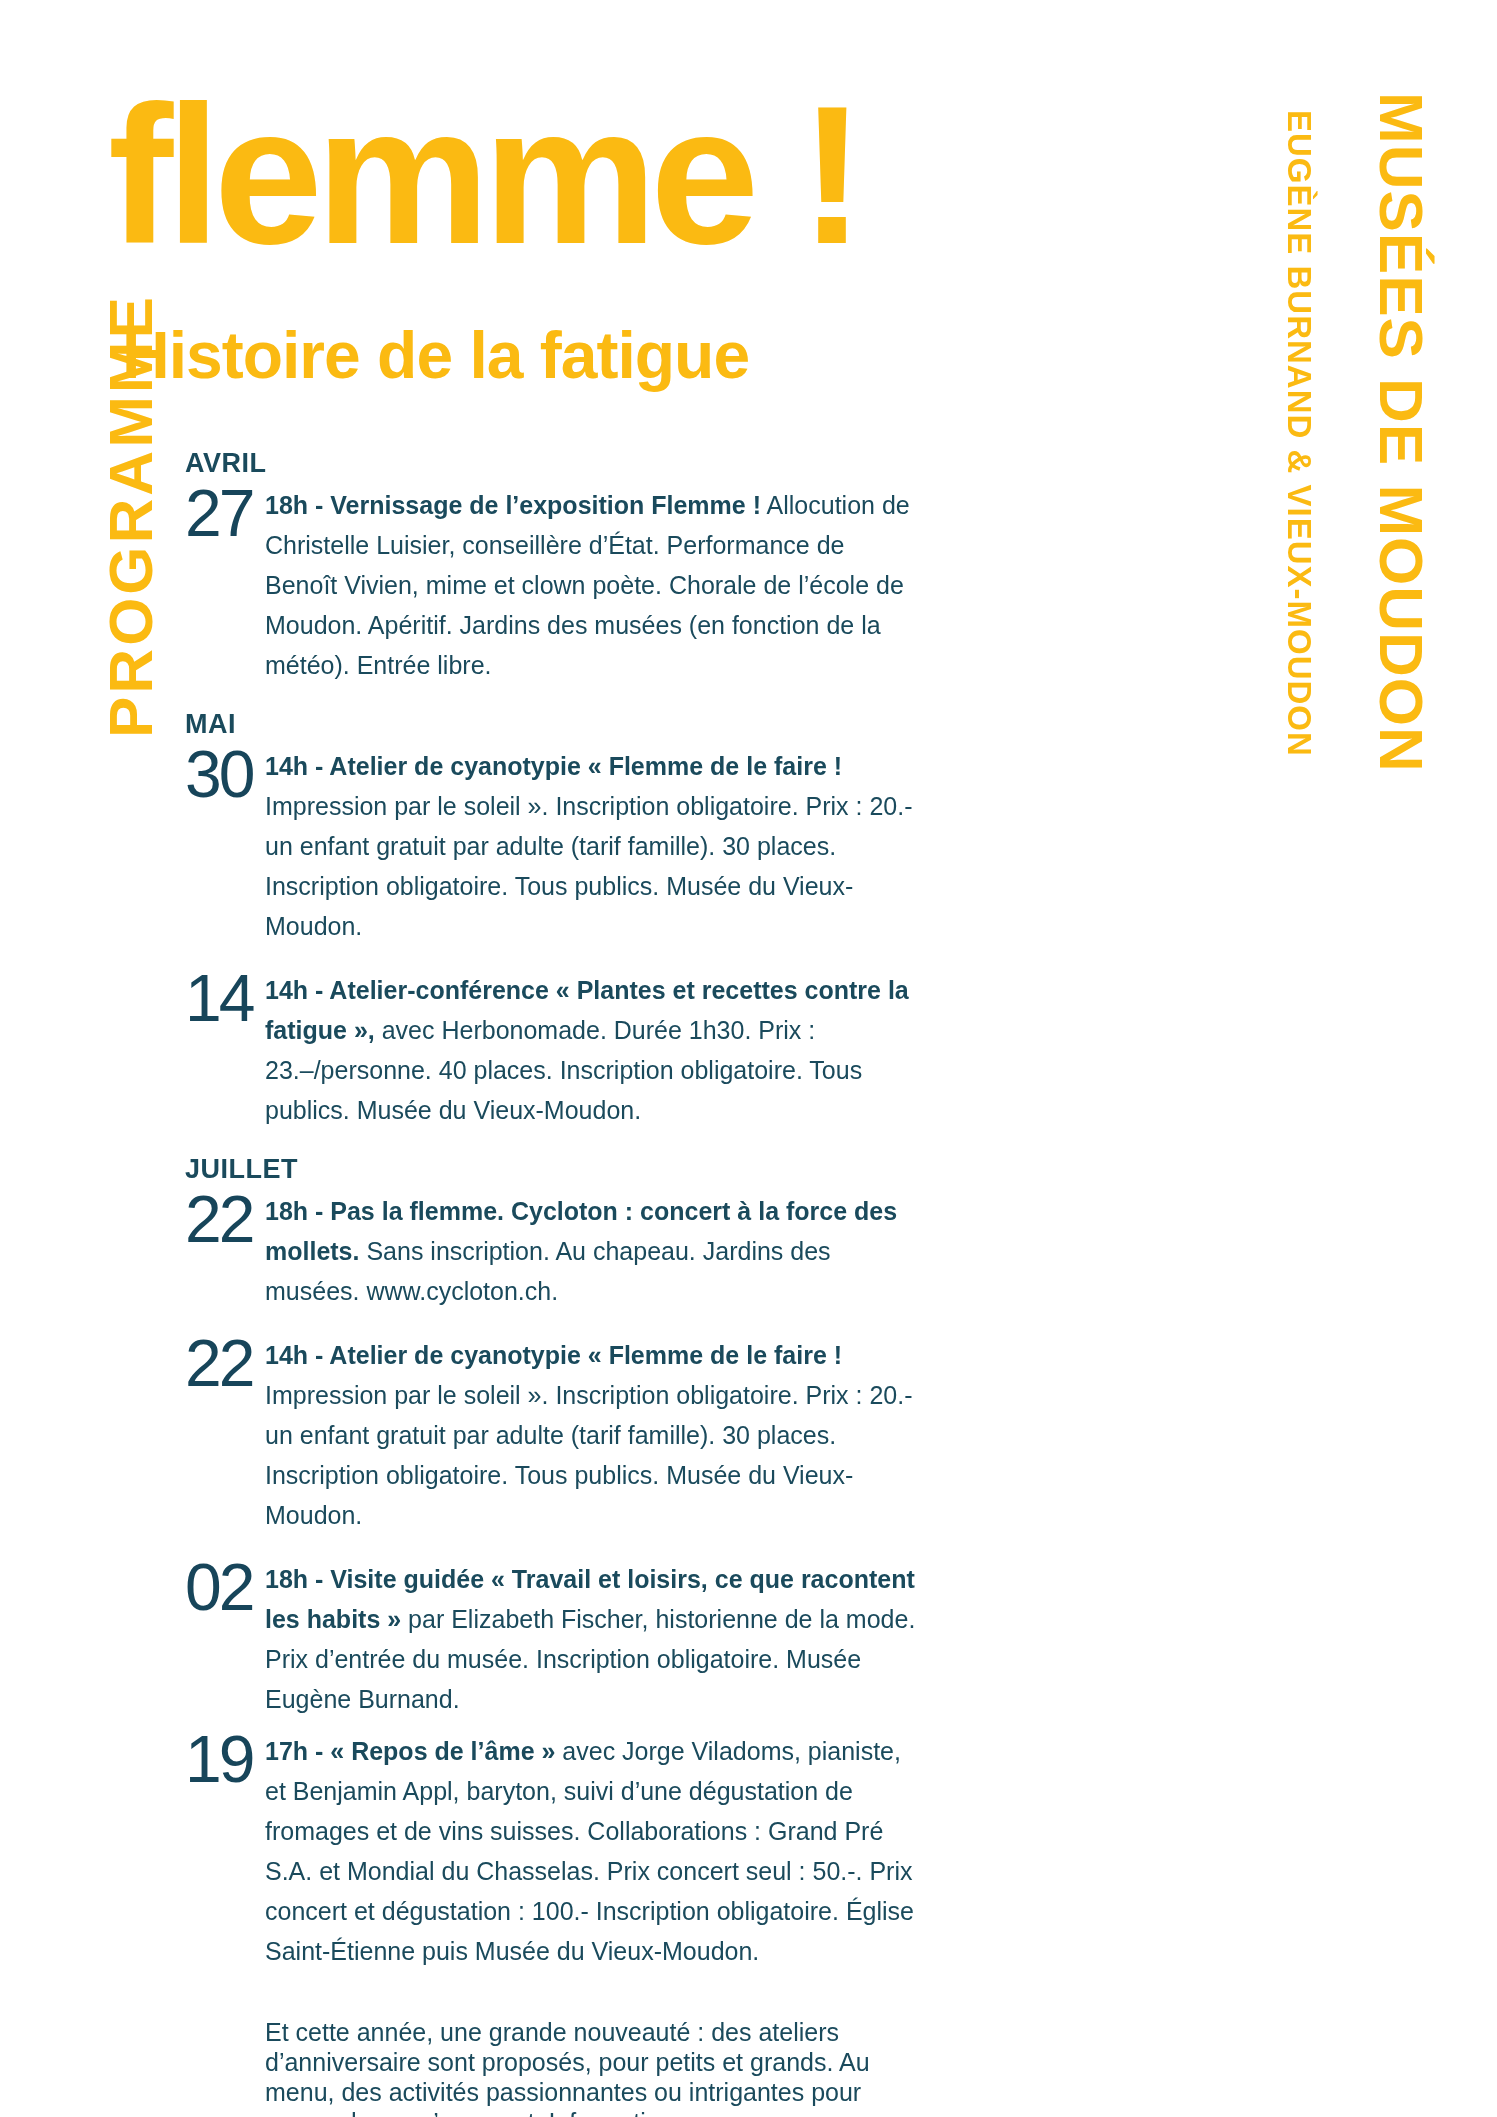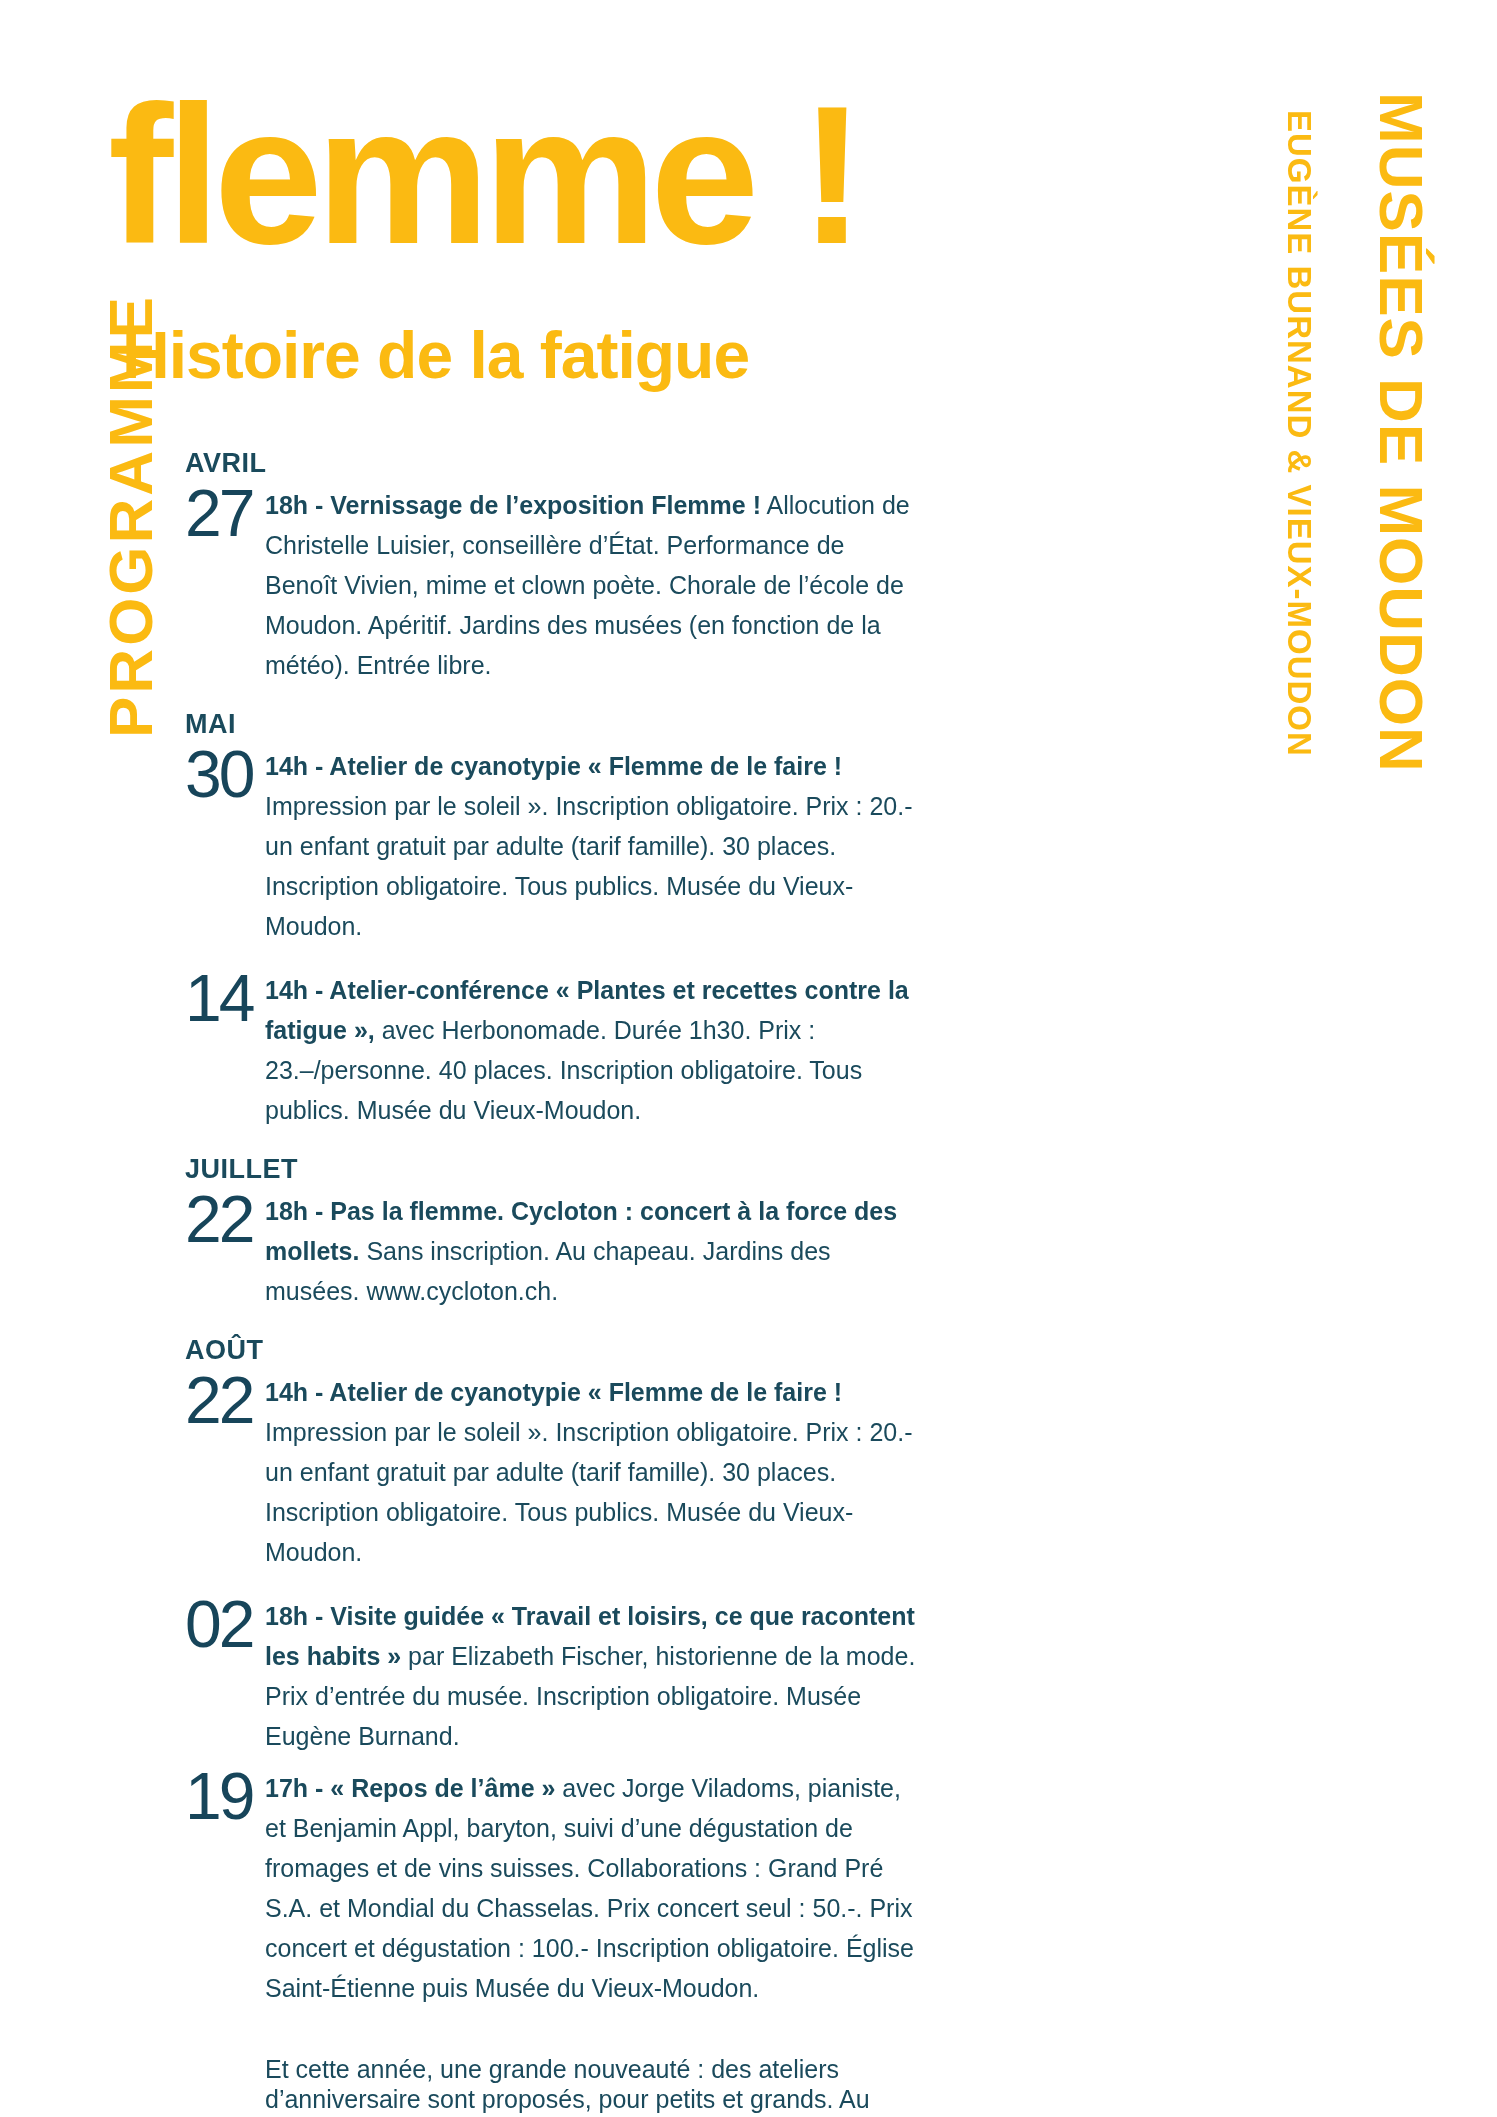--- a/index.html
+++ b/index.html
@@ -102,21 +102,20 @@
 
     <section class="entry">
       <h3 class="month">JUILLET</h3>
       <div class="row">
         <div class="day">22</div>
         <p class="desc"><b>18h - Pas la flemme. Cycloton : concert à la force des mollets.</b><span> Sans inscription. Au chapeau. Jardins des musées. www.cycloton.ch.</span></p>
       </div>
     </section>
 
     <section class="entry">
-      <h3 class="month">AOÛT</h3>
       <div class="row">
         <div class="day">22</div>
         <p class="desc"><b>14h - Atelier de cyanotypie « Flemme de le faire !</b><span> Impression par le soleil ». Inscription obligatoire. Prix : 20.- un enfant gratuit par adulte (tarif famille). 30 places. Inscription obligatoire. Tous publics. Musée du Vieux-Moudon.</span></p>
       </div>
     </section>
 
     <section class="entry">
       <div class="row">
         <div class="day">02</div>
         <p class="desc"><b>18h - Visite guidée « Travail et loisirs, ce que racontent les habits »</b><span> par Elizabeth Fischer, historienne de la mode. Prix d’entrée du musée. Inscription obligatoire. Musée Eugène Burnand.</span></p>

